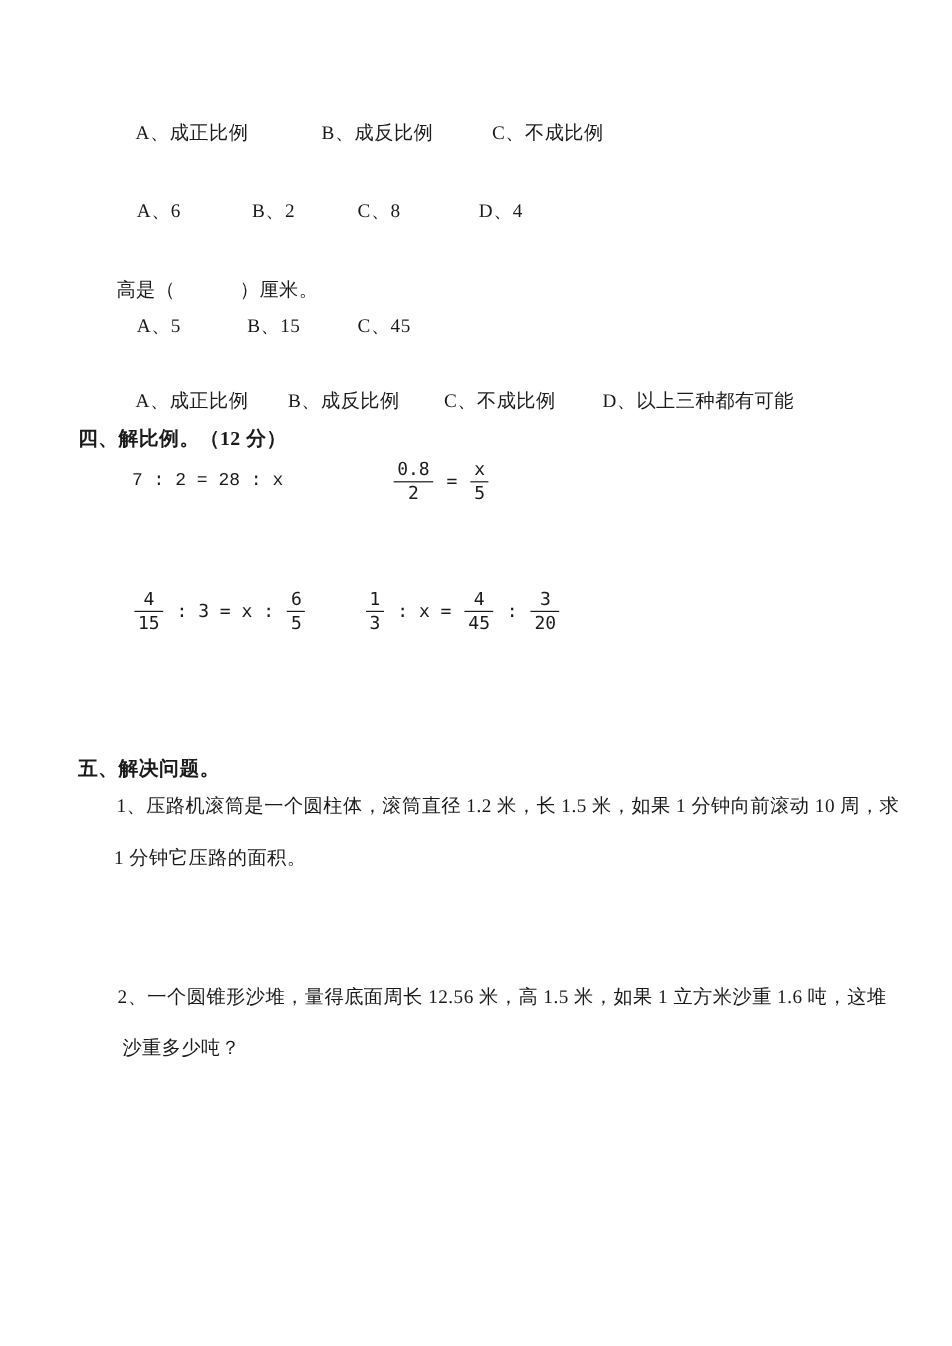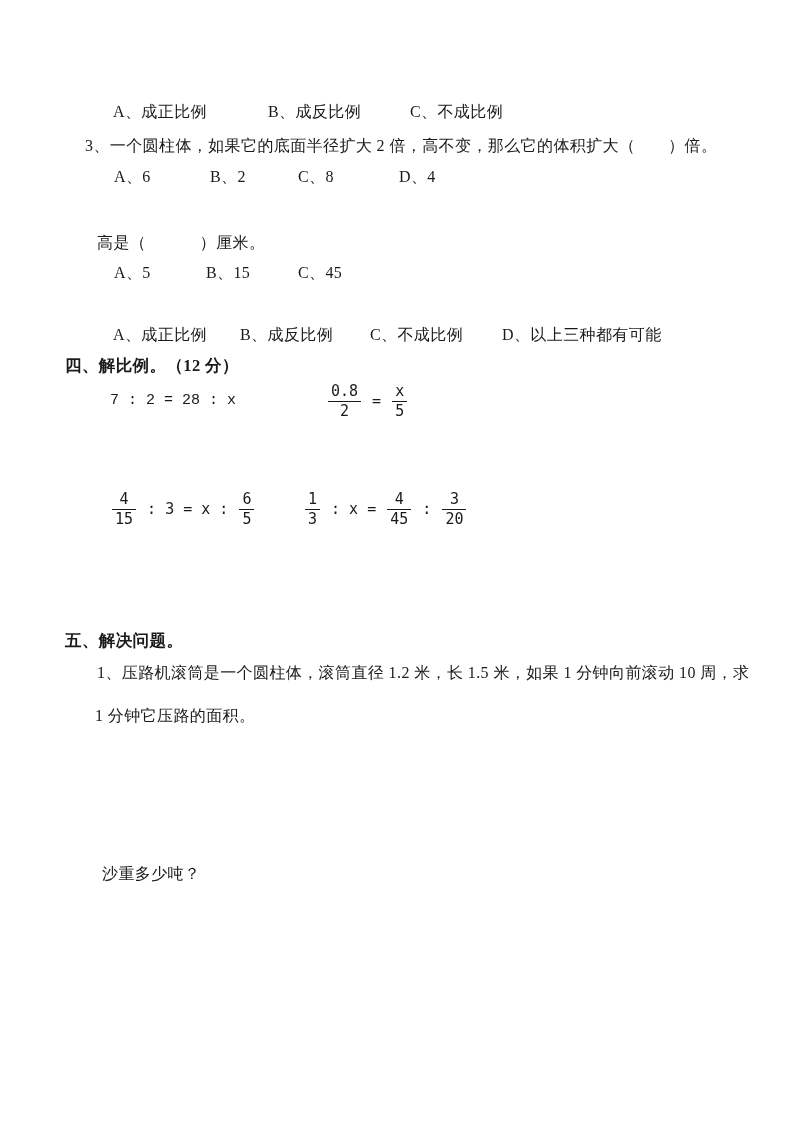--- a/index.html
+++ b/index.html
@@ -53,21 +53,20 @@
 </style>
 </head>
 <body>
 
 <div class="page">
 
   <span class="line" style="left:113px; top:102px;">A、成正比例</span>
   <span class="line" style="left:268px; top:102px;">B、成反比例</span>
   <span class="line" style="left:410px; top:102px;">C、不成比例</span>
 
-  <span class="line" style="left:85px; top:136px;">3、一个圆柱体，如果它的底面半径扩大 2 倍，高不变，那么它的体积扩大（　　）倍。</span>
   <span class="line" style="left:114px; top:167px;">A、6</span>
   <span class="line" style="left:210px; top:167px;">B、2</span>
   <span class="line" style="left:298px; top:167px;">C、8</span>
   <span class="line" style="left:399px; top:167px;">D、4</span>
 
   <span class="line" style="left:97px; top:233px;">高是（　　　 ）厘米。</span>
   <span class="line" style="left:114px; top:263px;">A、5</span>
   <span class="line" style="left:206px; top:263px;">B、15</span>
   <span class="line" style="left:298px; top:263px;">C、45</span>
 
@@ -81,15 +80,16 @@
   <div class="eq" style="left:110px; top:392px;font-family:Liberation Mono, monospace;"><span class="eqtxt">7 : 2 = 28 : x</span></div>
   <div class="eq" style="left:326px; top:383px;"><span class="frac"><span class="num">0.8</span><span class="bar"></span><span class="den">2</span></span><span class="eqtxt"> = </span><span class="frac"><span class="num">x</span><span class="bar"></span><span class="den">5</span></span></div>
   <div class="eq" style="left:110px; top:491px;"><span class="frac"><span class="num">4</span><span class="bar"></span><span class="den">15</span></span><span class="eqtxt"> : 3 = x : </span><span class="frac"><span class="num">6</span><span class="bar"></span><span class="den">5</span></span></div>
   <div class="eq" style="left:303px; top:491px;"><span class="frac"><span class="num">1</span><span class="bar"></span><span class="den">3</span></span><span class="eqtxt"> : x = </span><span class="frac"><span class="num">4</span><span class="bar"></span><span class="den">45</span></span><span class="eqtxt"> : </span><span class="frac"><span class="num">3</span><span class="bar"></span><span class="den">20</span></span></div>
 
   <span class="line heading" style="left:65px; top:631px;">五、解决问题。</span>
 
   <span class="line" style="left:97px; top:663px;">1、压路机滚筒是一个圆柱体，滚筒直径 1.2 米，长 1.5 米，如果 1 分钟向前滚动 10 周，求</span>
   <span class="line" style="left:95px; top:706px;">1 分钟它压路的面积。</span>
 
+  <span class="line" style="left:98px; top:822px;">2、一个圆锥形沙堆，量得底面周长 12.56 米，高 1.5 米，如果 1 立方米沙重 1.6 吨，这堆</span>
   <span class="line" style="left:102px; top:864px;">沙重多少吨？</span>
 
 </div>
 
 </body></html>

